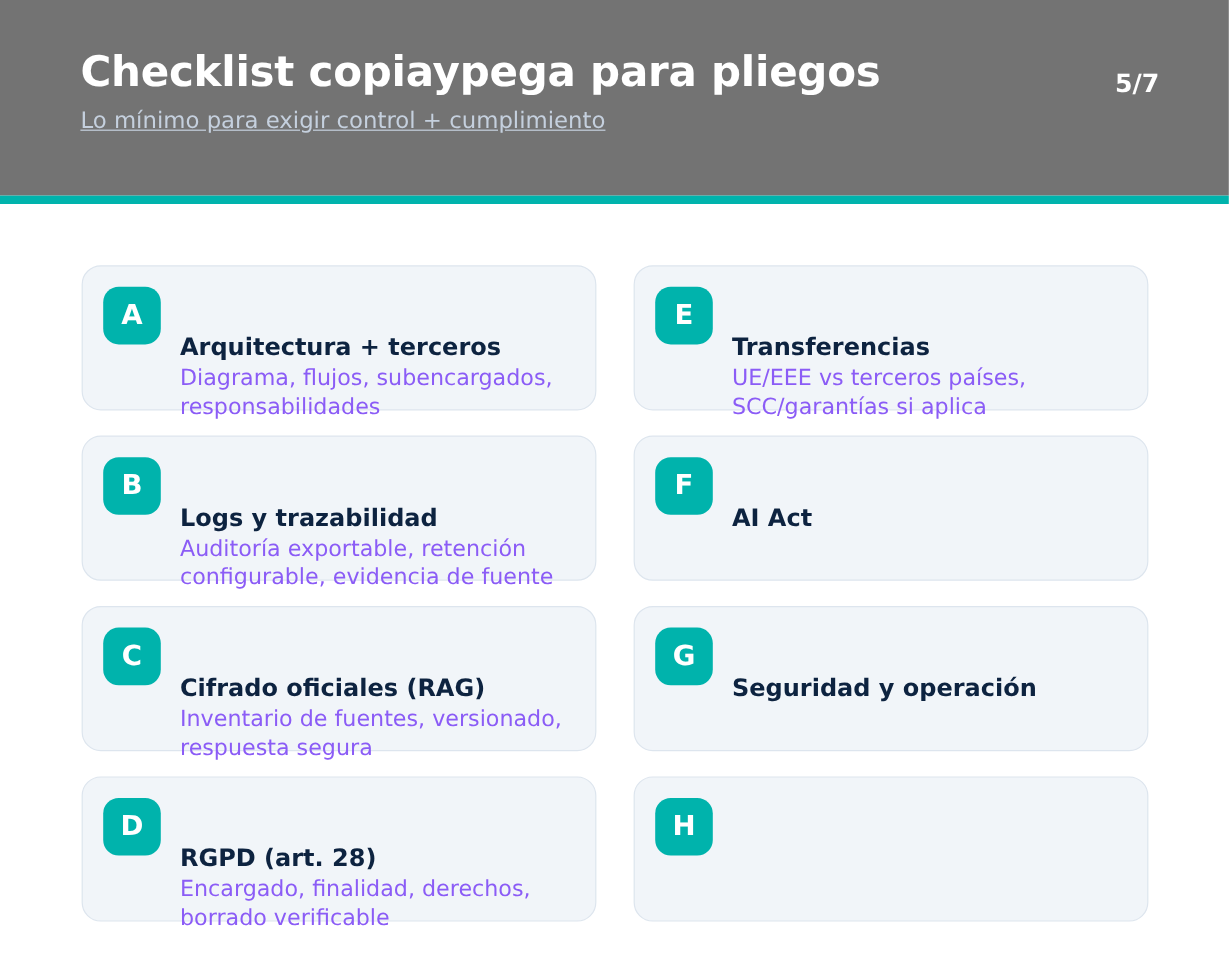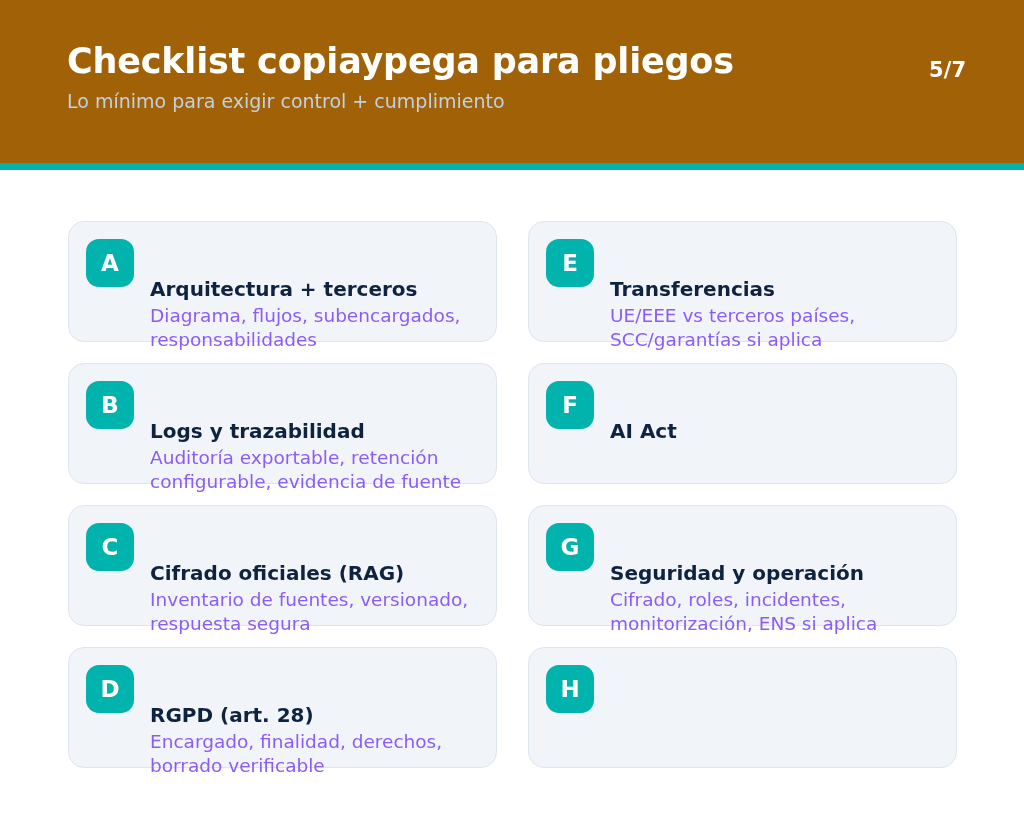--- a/index.html
+++ b/index.html
@@ -16,21 +16,21 @@
     position: relative;
   }
 
   
   .header {
     position: absolute;
     left: 0;
     top: 0;
     width: 1024px;
     height: 163px;
-    background: #a16207;
+    background: #737373;
   }
 
   .header-title {
     position: absolute;
     left: 67px;
     top: 41px;
     font-size: 35px;
     font-weight: bold;
     color: #ffffff;
     letter-spacing: -0.2px;
@@ -38,20 +38,21 @@
   }
 
   .header-subtitle {
     position: absolute;
     left: 67px;
     top: 90px;
     font-size: 19px;
     font-weight: normal;
     color: #c5d0de;
     white-space: nowrap;
+    text-decoration: underline;
   }
 
   .header-counter {
     position: absolute;
     right: 58px;
     top: 58px;
     font-size: 21px;
     font-weight: bold;
     color: #ffffff;
     white-space: nowrap;
@@ -182,21 +183,20 @@
     <div class="card-body">
       <div class="card-title">Cifrado oficiales (RAG)</div>
       <div class="card-desc">Inventario de fuentes, versionado, respuesta segura</div>
     </div>
   </div>
 
   <div class="card card-col-1 card-row-2">
     <div class="badge">G</div>
     <div class="card-body">
       <div class="card-title">Seguridad y operación</div>
-      <div class="card-desc">Cifrado, roles, incidentes, monitorización, ENS si aplica</div>
     </div>
   </div>
 
   <div class="card card-col-0 card-row-3">
     <div class="badge">D</div>
     <div class="card-body">
       <div class="card-title">RGPD (art. 28)</div>
       <div class="card-desc">Encargado, finalidad, derechos, borrado verificable</div>
     </div>
   </div>

